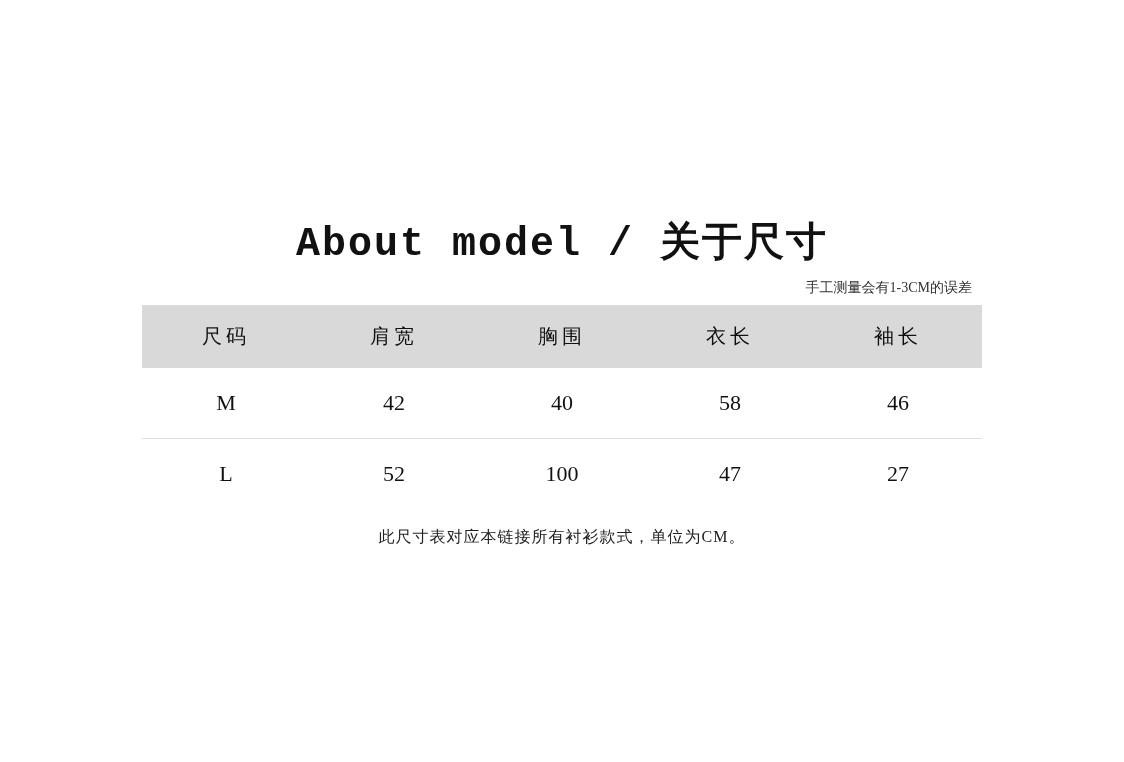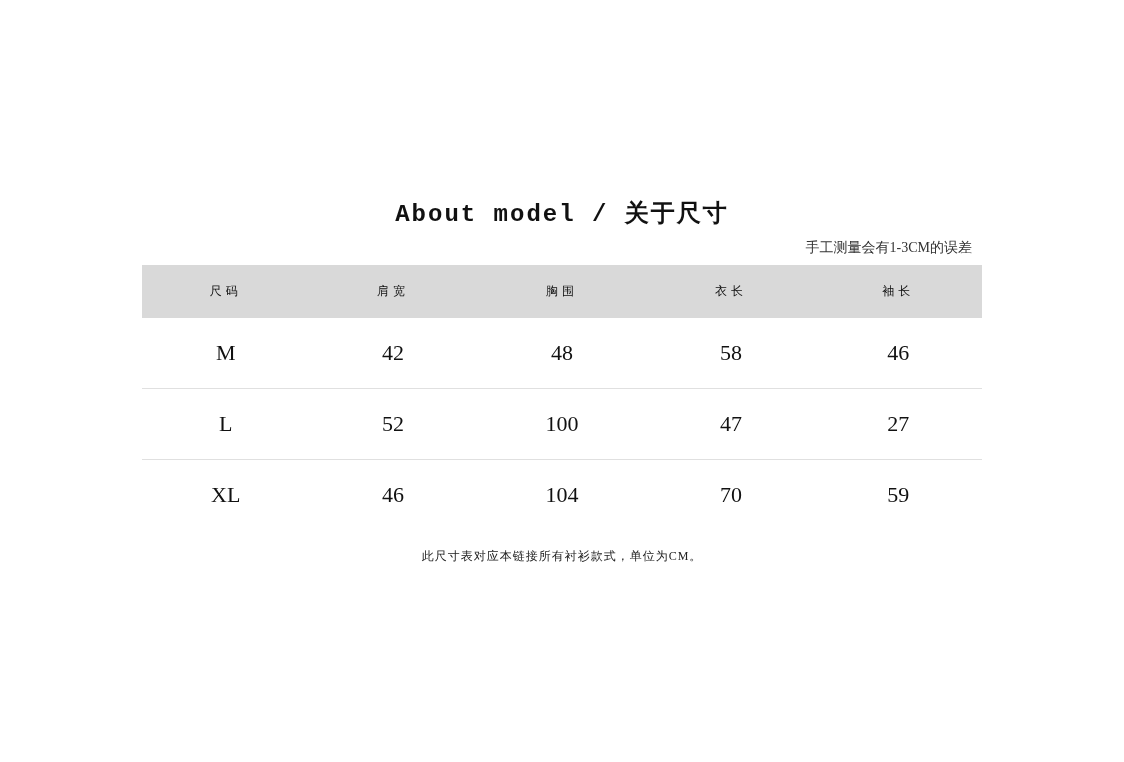--- a/index.html
+++ b/index.html
@@ -18,21 +18,21 @@
       align-items: center;
     }
 
     .container {
       width: 900px;
       padding: 20px 30px;
     }
 
     .title {
       text-align: center;
-      font-size: 24px;
+      font-size: 40px;
       font-weight: bold;
       font-family: 'Courier New', 'SimSun', monospace;
       letter-spacing: 2px;
       margin-bottom: 10px;
       color: #111;
     }
 
     .note {
       text-align: right;
       font-size: 14px;
@@ -47,21 +47,21 @@
       border-collapse: collapse;
       margin-bottom: 18px;
     }
 
     .size-table thead tr {
       background-color: #d9d9d9;
     }
 
     .size-table thead th {
       padding: 18px 10px;
-      font-size: 12px;
+      font-size: 20px;
       font-weight: normal;
       text-align: center;
       color: #111;
       letter-spacing: 4px;
     }
 
     .size-table tbody tr {
       border-bottom: 1px solid #e0e0e0;
     }
 
@@ -71,21 +71,21 @@
 
     .size-table tbody td {
       padding: 22px 10px;
       font-size: 22px;
       text-align: center;
       color: #111;
     }
 
     .footer-note {
       text-align: center;
-      font-size: 12px;
+      font-size: 16px;
       color: #222;
       margin-top: 10px;
       letter-spacing: 1px;
     }
   </style>
 </head>
 <body>
 
 <div class="container">
   <h1 class="title">About model / 关于尺寸</h1>
@@ -101,35 +101,28 @@
           <th>胸围</th>
           <th>衣长</th>
           <th>袖长</th>
         </tr>
     </thead>
     <tbody>
 
     <tr>
           <td>M</td>
           <td>42</td>
-          <td>48</td>
+          <td>40</td>
           <td>58</td>
           <td>46</td>
         </tr>
         <tr>
           <td>L</td>
           <td>52</td>
           <td>100</td>
           <td>47</td>
           <td>27</td>
         </tr>
-        <tr>
-          <td>XL</td>
-          <td>46</td>
-          <td>104</td>
-          <td>70</td>
-          <td>59</td>
-        </tr>
       </tbody>
   </table>
 
   <p class="footer-note">此尺寸表对应本链接所有衬衫款式，单位为CM。</p>
 </div>
 
 </body></html>

